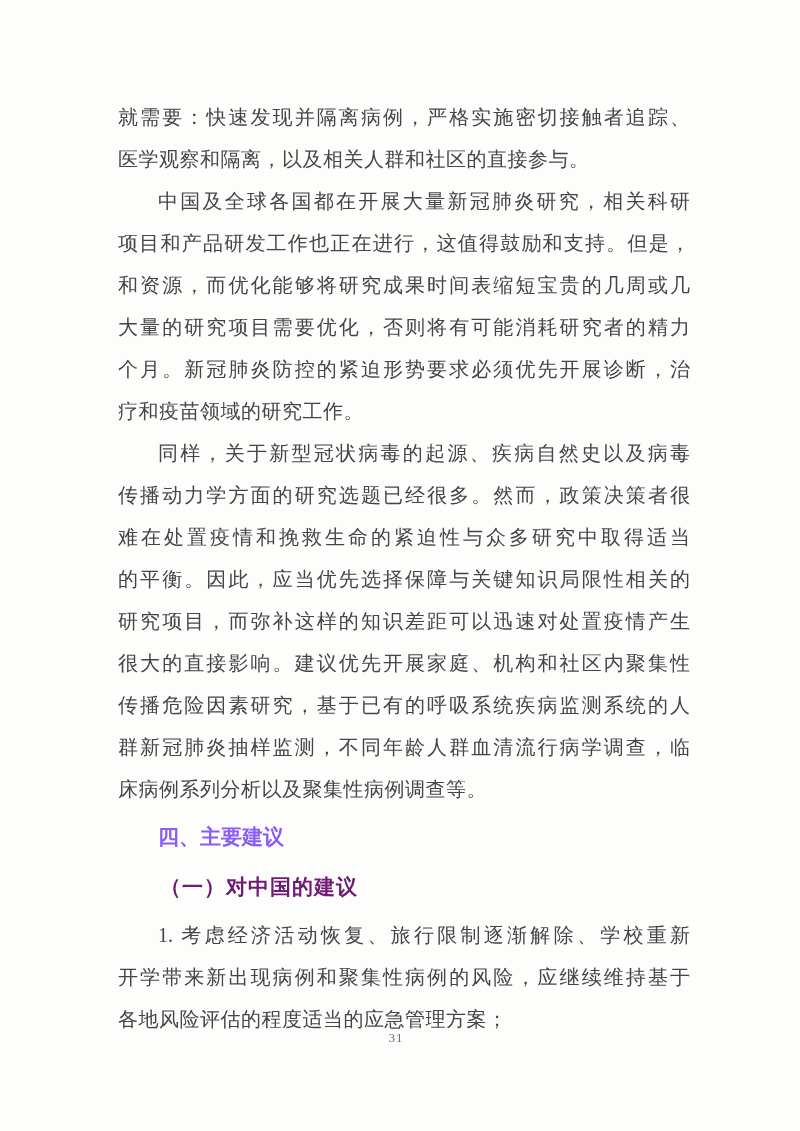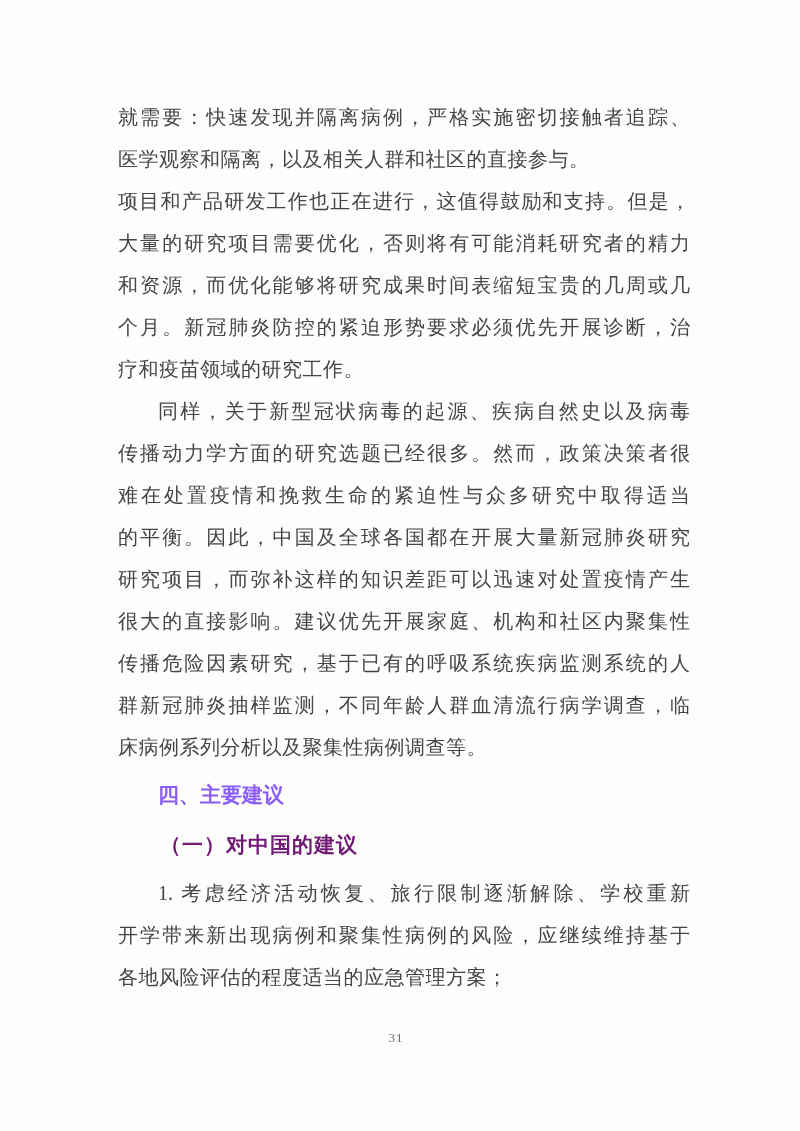--- a/index.html
+++ b/index.html
@@ -85,32 +85,33 @@
 
 <div class="page">
   <div class="content">
 
     <p class="para">
       <span class="ln j">就需要：快速发现并隔离病例，严格实施密切接触者追踪、</span>
       <span class="ln">医学观察和隔离，以及相关人群和社区的直接参与。</span>
     </p>
 
     <p class="para">
+      <span class="ln j ind">中国及全球各国都在开展大量新冠肺炎研究，相关科研</span>
       <span class="ln j">项目和产品研发工作也正在进行，这值得鼓励和支持。但是，</span>
+      <span class="ln j">和资源，而优化能够将研究成果时间表缩短宝贵的几周或几</span>
       <span class="ln j">大量的研究项目需要优化，否则将有可能消耗研究者的精力</span>
-      <span class="ln j">和资源，而优化能够将研究成果时间表缩短宝贵的几周或几</span>
       <span class="ln j">个月。新冠肺炎防控的紧迫形势要求必须优先开展诊断，治</span>
       <span class="ln">疗和疫苗领域的研究工作。</span>
     </p>
 
     <p class="para">
       <span class="ln j ind">同样，关于新型冠状病毒的起源、疾病自然史以及病毒</span>
       <span class="ln j">传播动力学方面的研究选题已经很多。然而，政策决策者很</span>
       <span class="ln j">难在处置疫情和挽救生命的紧迫性与众多研究中取得适当</span>
-      <span class="ln j">的平衡。因此，中国及全球各国都在开展大量新冠肺炎研究</span>
+      <span class="ln j">的平衡。因此，应当优先选择保障与关键知识局限性相关的</span>
       <span class="ln j">研究项目，而弥补这样的知识差距可以迅速对处置疫情产生</span>
       <span class="ln j">很大的直接影响。建议优先开展家庭、机构和社区内聚集性</span>
       <span class="ln j">传播危险因素研究，基于已有的呼吸系统疾病监测系统的人</span>
       <span class="ln j">群新冠肺炎抽样监测，不同年龄人群血清流行病学调查，临</span>
       <span class="ln">床病例系列分析以及聚集性病例调查等。</span>
     </p>
 
     <h2 class="h1">四、主要建议</h2>
 
     <h3 class="h2">（一）对中国的建议</h3>

